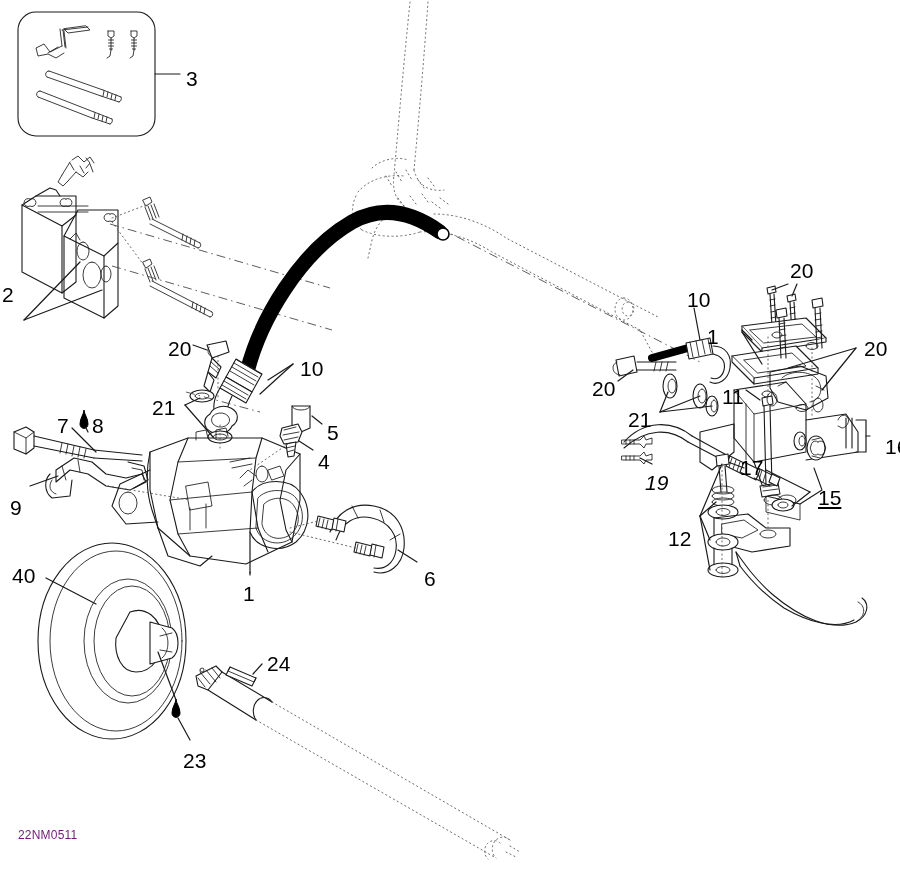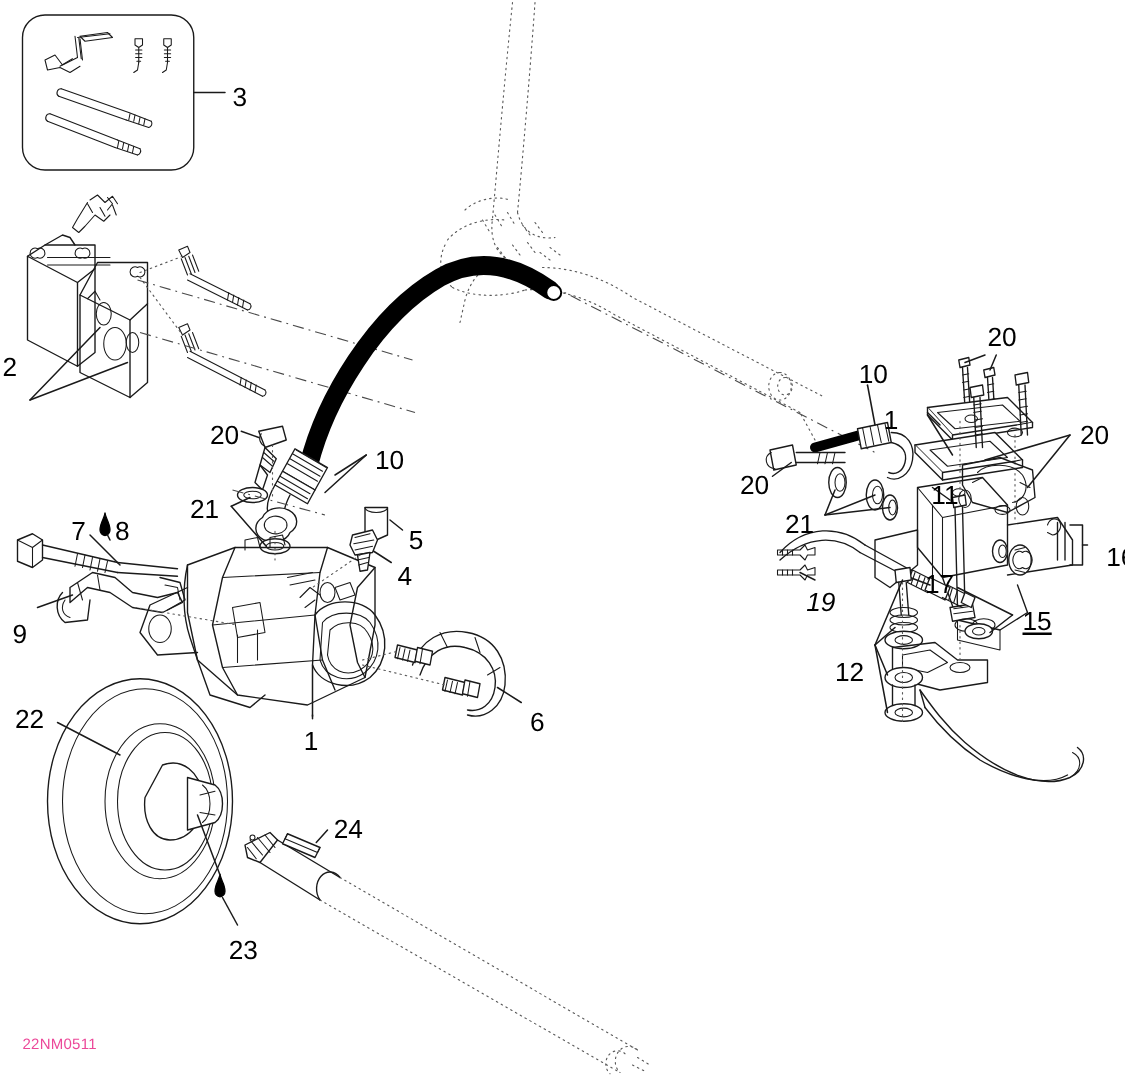--- a/index.html
+++ b/index.html
@@ -4,21 +4,21 @@
 <style>
   html,body{margin:0;padding:0;background:#ffffff;}
   body{width:900px;height:869px;position:relative;overflow:hidden;
        font-family:"Liberation Sans", sans-serif;}
   #diagram-root{position:absolute;left:0;top:0;width:900px;height:869px;}
   svg.layer{position:absolute;left:0;top:0;width:900px;height:869px;}
   .callout-layer{position:absolute;left:0;top:0;width:900px;height:869px;}
   .callout{position:absolute;font-family:"Liberation Sans", sans-serif;
            font-size:21px;color:#000;line-height:1;white-space:nowrap;}
   .footer-code{position:absolute;left:18px;top:828px;font-size:12px;
-               color:#ec4899;letter-spacing:0.2px;font-family:"Liberation Sans", sans-serif;}
+               color:#701a75;letter-spacing:0.2px;font-family:"Liberation Sans", sans-serif;}
 </style>
 </head>
 <body>
 
 <div id="diagram-root">
 
   <svg class="layer" viewBox="0 0 900 869">
     <defs>
       <style>
         .ln{fill:none;stroke:#1a1a1a;stroke-width:1.1;stroke-linecap:round;stroke-linejoin:round;}
@@ -484,29 +484,29 @@
     <div class="callout" style="left:168px;top:338px;">20</div>
     <div class="callout" style="left:300px;top:358px;">10</div>
     <div class="callout" style="left:152px;top:397px;">21</div>
     <div class="callout" style="left:57px;top:415px;">7</div>
     <div class="callout" style="left:92px;top:415px;">8</div>
     <div class="callout" style="left:10px;top:497px;">9</div>
     <div class="callout" style="left:327px;top:422px;">5</div>
     <div class="callout" style="left:318px;top:451px;">4</div>
     <div class="callout" style="left:424px;top:568px;">6</div>
     <div class="callout" style="left:243px;top:583px;">1</div>
-    <div class="callout" style="left:12px;top:565px;">22</div>
+    <div class="callout" style="left:12px;top:565px;">40</div>
     <div class="callout" style="left:267px;top:653px;text-align:center;">24</div>
     <div class="callout" style="left:183px;top:750px;">23</div>
     <div class="callout" style="left:687px;top:289px;">10</div>
     <div class="callout" style="left:790px;top:260px;">20</div>
     <div class="callout" style="left:707px;top:326px;">1</div>
     <div class="callout" style="left:864px;top:338px;">20</div>
     <div class="callout" style="left:592px;top:378px;">20</div>
-    <div class="callout" style="left:722px;top:386px;margin-left:23px;">11</div>
+    <div class="callout" style="left:722px;top:386px;">11</div>
     <div class="callout" style="left:628px;top:409px;">21</div>
     <div class="callout" style="left:873px;top:436px;margin-left:12px;">16</div>
     <div class="callout" style="left:740px;top:457px;">17</div>
     <div class="callout" style="left:645px;top:472px;font-style:italic;">19</div>
     <div class="callout" style="left:818px;top:487px;text-decoration:underline;">15</div>
     <div class="callout" style="left:668px;top:528px;">12</div>
   </div>
 
   <div class="footer-code">22NM0511</div>
 

